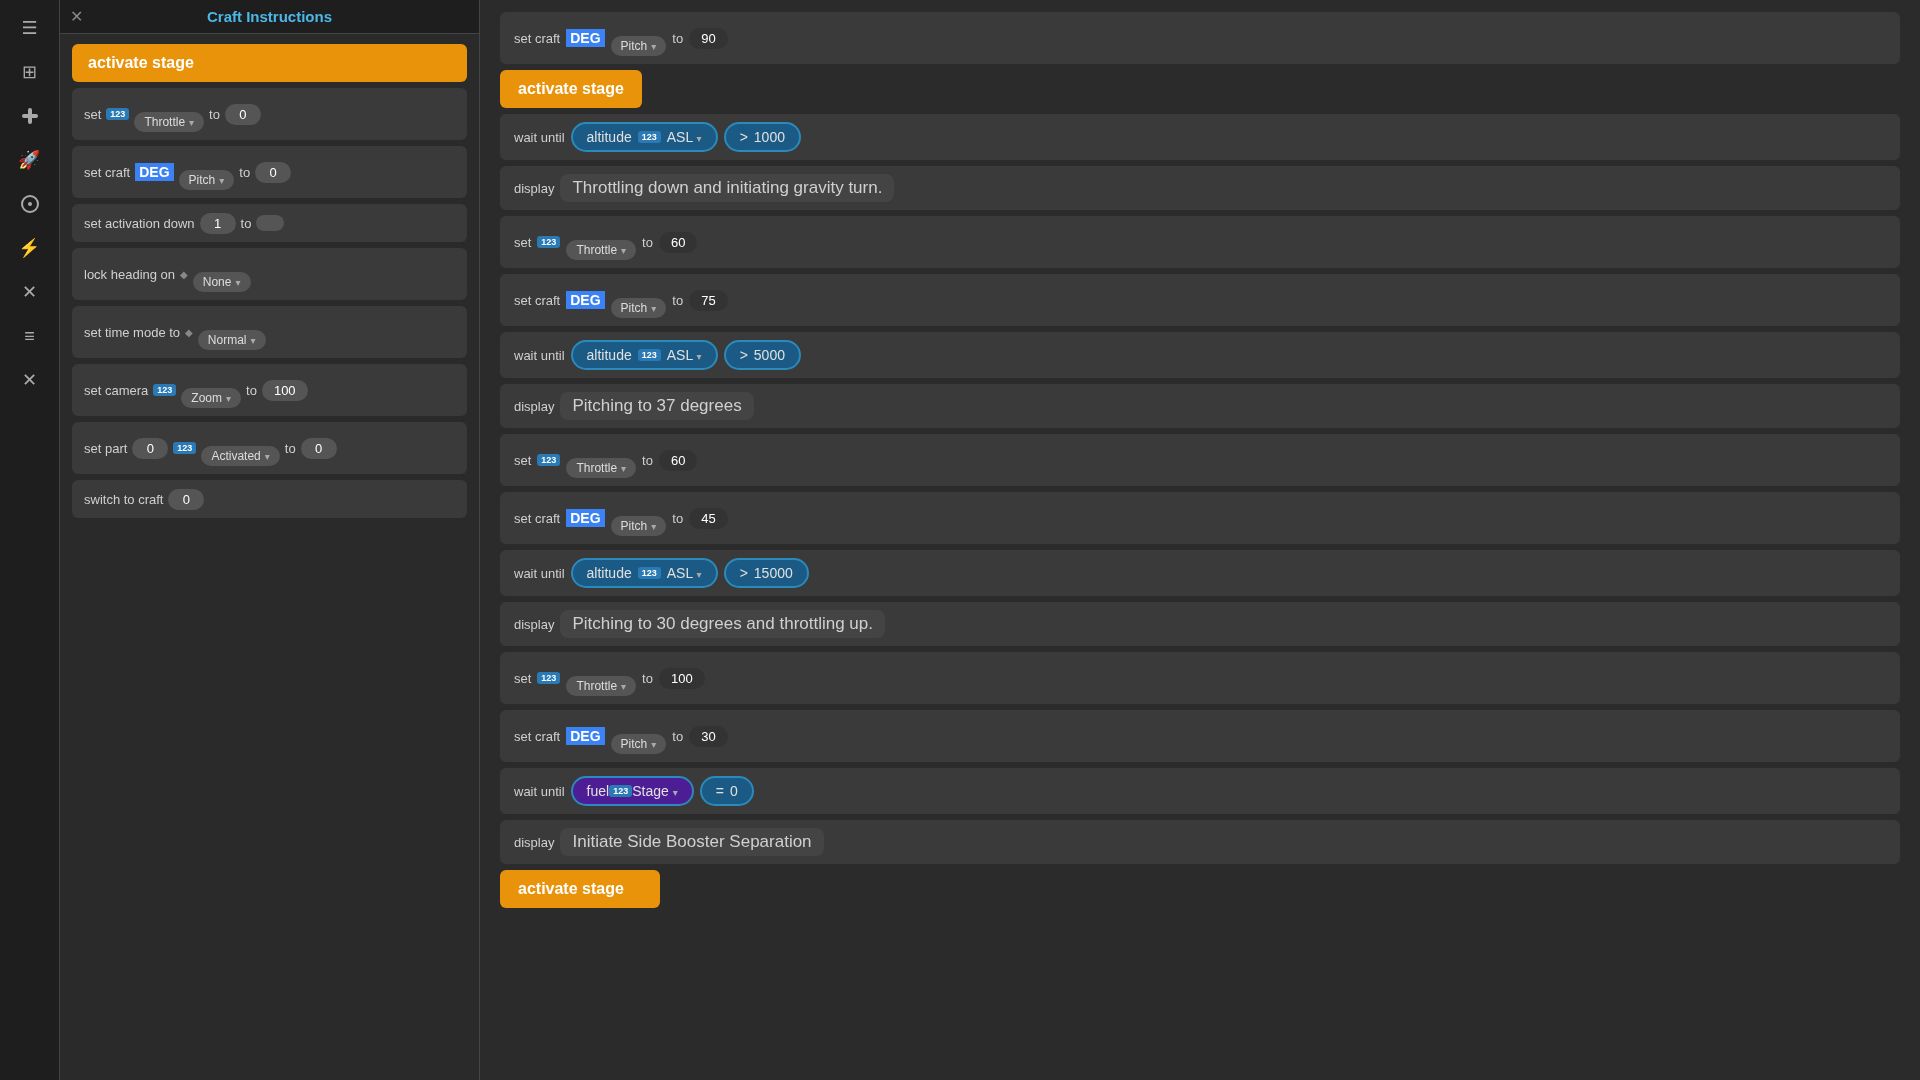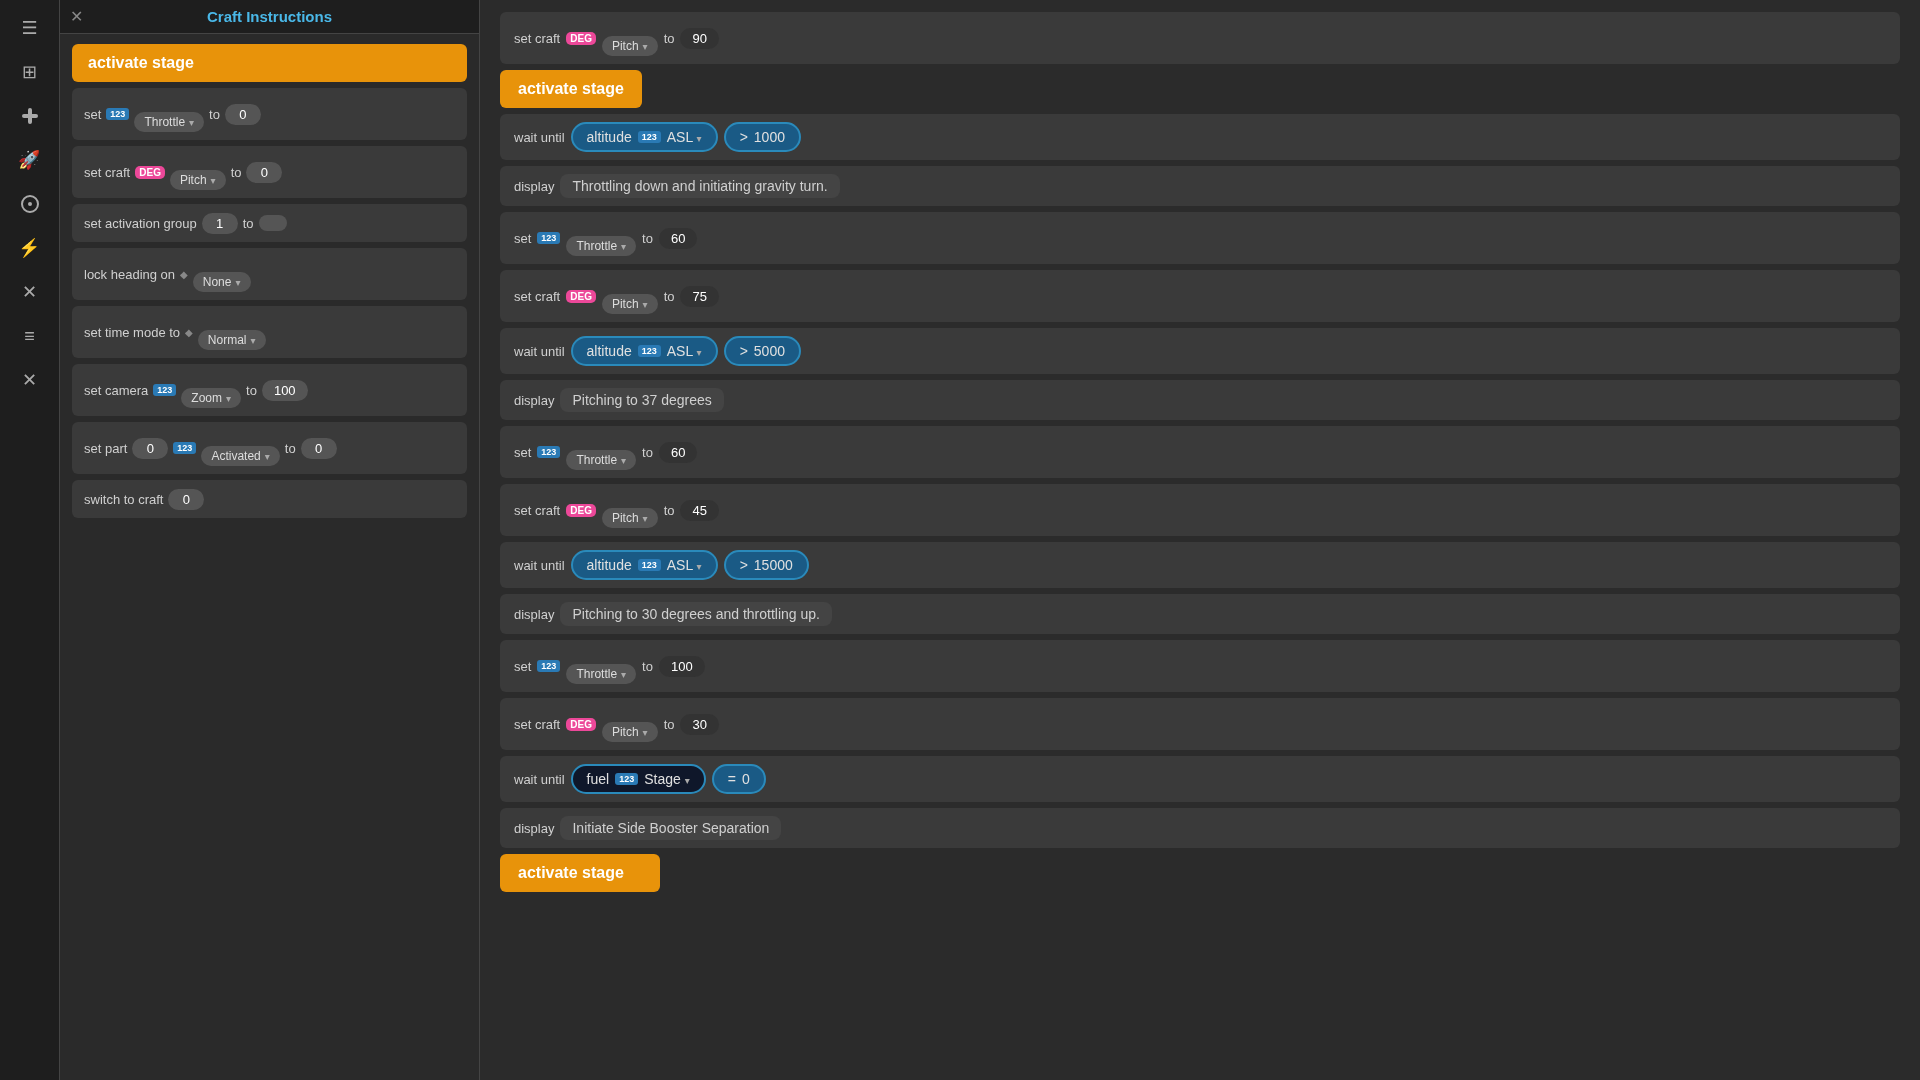--- a/index.html
+++ b/index.html
@@ -134,26 +134,26 @@
     }
     .badge-123 {
       background: #2a7ab5;
       color: #fff;
       font-size: 9px;
       font-weight: bold;
       padding: 1px 4px;
       border-radius: 3px;
     }
     .badge-deg {
-      background: #ec4899;
-      color: #fff;
-      font-size: 10px;
+      background: #3b82f6;
+      color: #fff;
+      font-size: 14px;
       font-weight: bold;
       padding: 1px 4px;
-      border-radius: 5px;
+      border-radius: 0;
     }
     .dropdown-arrow {
       font-size: 10px;
       color: #aaa;
     }
     .toggle {
       width: 28px;
       height: 16px;
       background: #555;
       border-radius: 8px;
@@ -213,31 +213,30 @@
       display: flex;
       align-items: center;
       gap: 6px;
       border: 2px solid #2a8abb;
     }
 
     .display-text-box {
       background: #444;
       border-radius: 8px;
       padding: 4px 12px;
-      font-size: 14px;
+      font-size: 17px;
       color: #d0d0d0;
     }
 
     .fuel-pill {
-      background: #0f172a;
+      background: #4c1d95;
       border-radius: 20px;
       padding: 5px 14px;
       display: flex;
       align-items: center;
-      gap: 6px;
       border: 2px solid #2a8abb;
     }
 
   </style>
 </head>
 <body>
 
 <div class="sidebar">
   <div class="sidebar-icon">☰</div>
   <div class="sidebar-icon">⊞</div>
@@ -282,21 +281,21 @@
     <div class="block">
       <span class="block-text">set craft</span>
       <span class="badge-deg">DEG</span>
       <span class="pill">Pitch <span class="dropdown-arrow">▾</span></span>
       <span class="block-text">to</span>
       <span class="value-box">0</span>
     </div>
 
 
     <div class="block">
-      <span class="block-text">set activation group</span>
+      <span class="block-text">set activation down</span>
       <span class="value-box">1</span>
       <span class="block-text">to</span>
       <div class="toggle"></div>
     </div>
 
     <div class="block">
       <span class="block-text">lock heading on</span>
       <span class="diamond">◆</span>
       <span class="pill">None <span class="dropdown-arrow">▾</span></span>
     </div>

